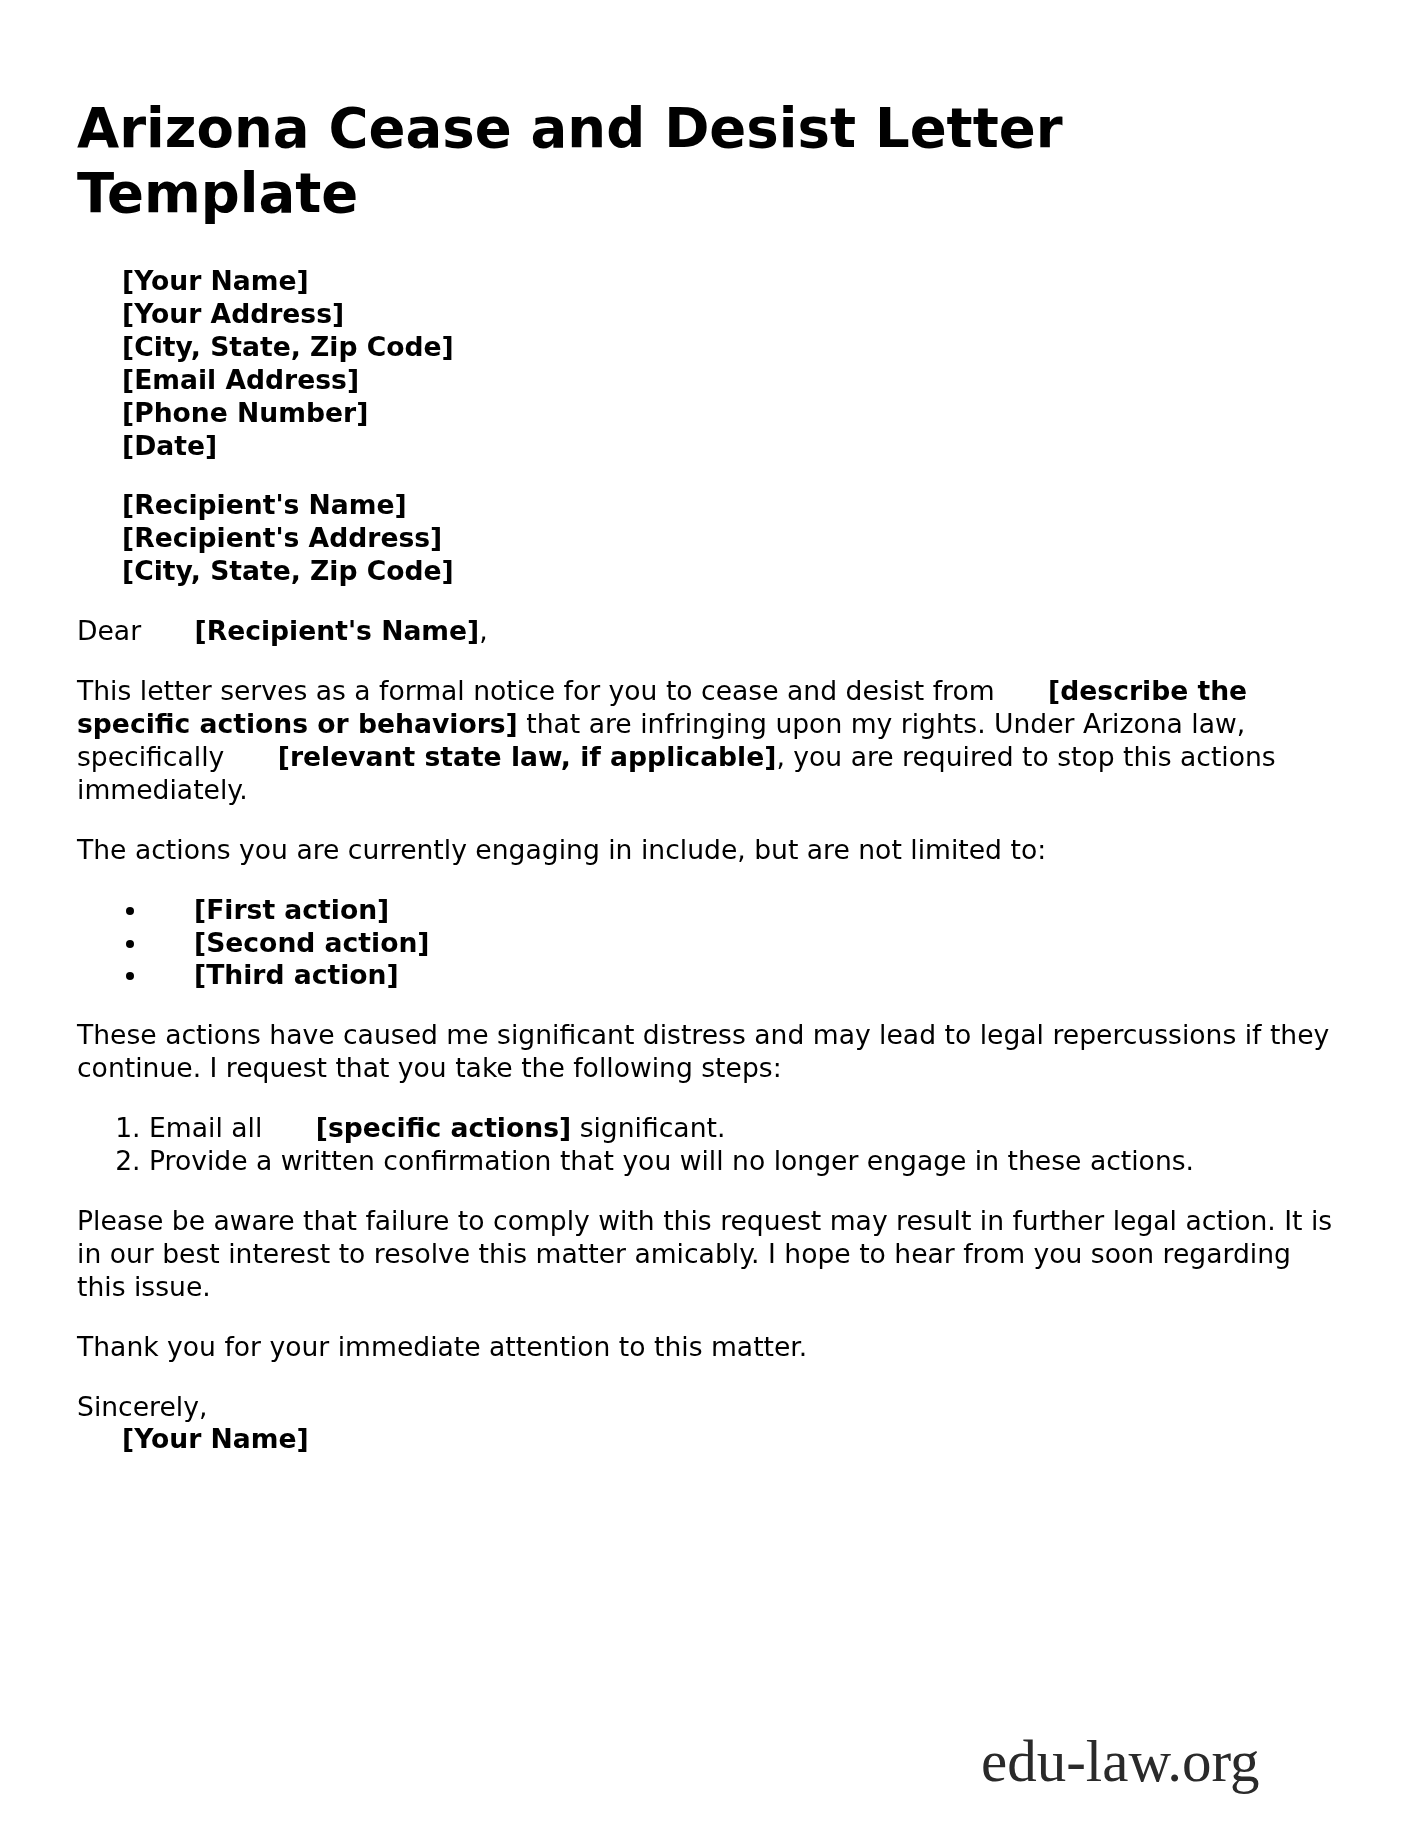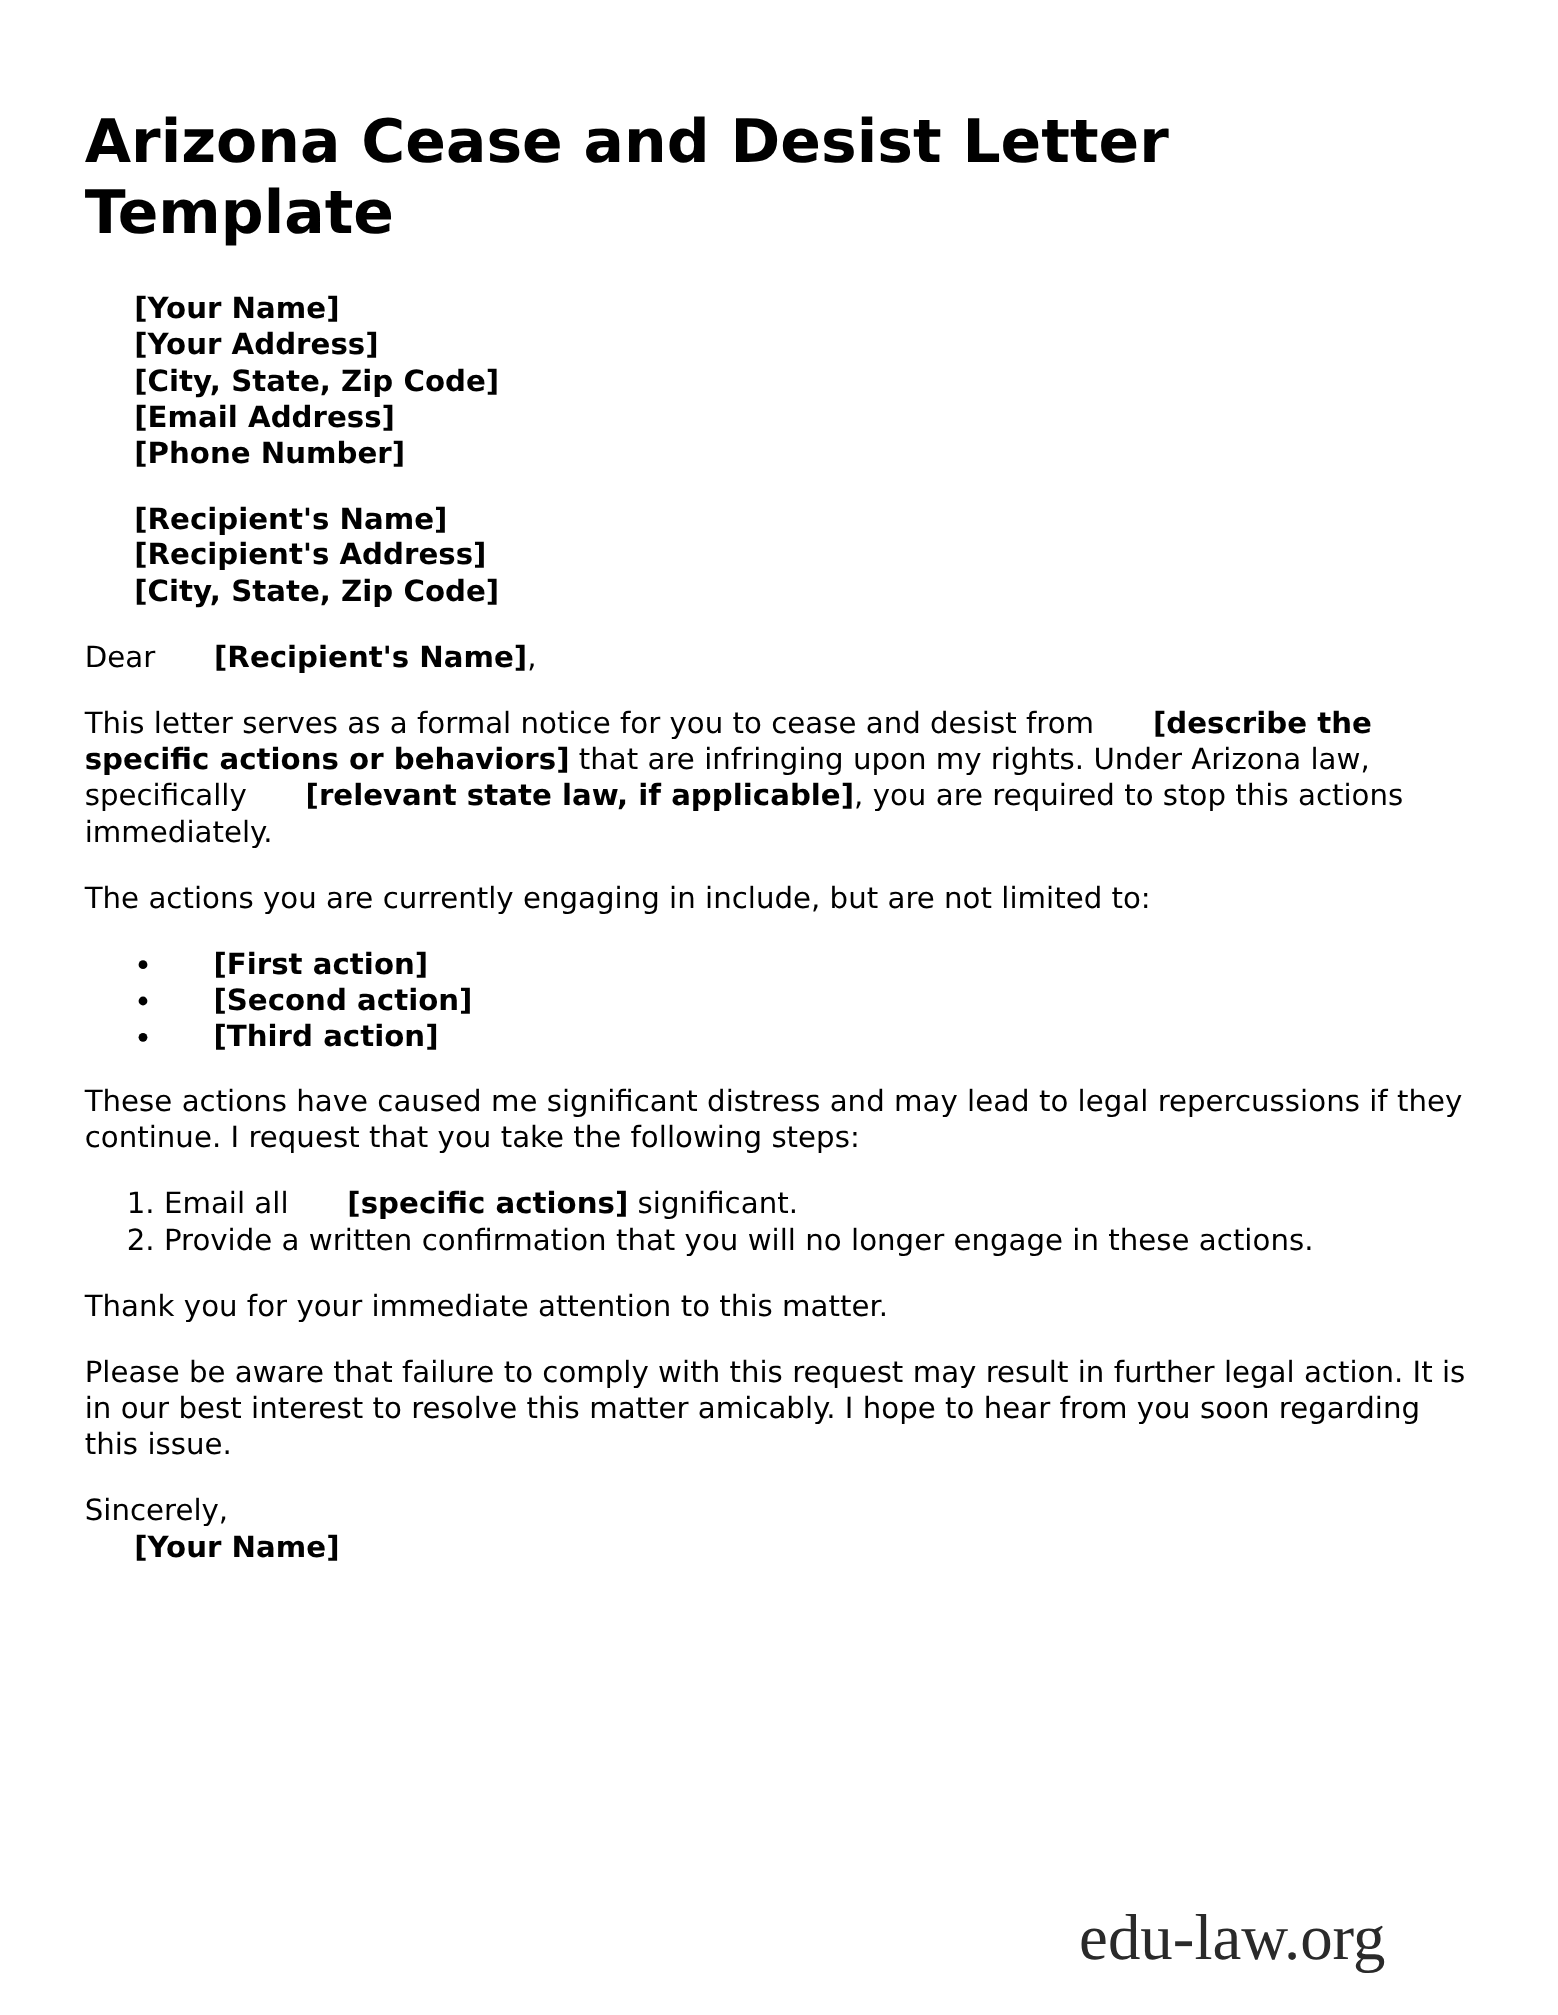--- a/index.html
+++ b/index.html
@@ -68,20 +68,21 @@
   <h1 class="title">Arizona Cease and Desist Letter Template</h1>
 
   <div class="body">
 
     <p class="block">
       <b class="line">[Your Name]</b>
       <b class="line">[Your Address]</b>
       <b class="line">[City, State, Zip Code]</b>
       <b class="line">[Email Address]</b>
       <b class="line">[Phone Number]</b>
+      <b class="line">[Date]</b>
     </p>
 
     <p class="block">
       <b class="line">[Recipient's Name]</b>
       <b class="line">[Recipient's Address]</b>
       <b class="line">[City, State, Zip Code]</b>
     </p>
 
     <p class="block"><span>Dear </span><b>[Recipient's Name]</b><span>,</span></p>
 
@@ -95,23 +96,23 @@
       <li><b>[Third action]</b></li>
     </ul>
 
     <p class="block">These actions have caused me significant distress and may lead to legal repercussions if they continue. I request that you take the following steps:</p>
 
     <ol>
       <li><span>Email all </span><b>[specific actions]</b><span> significant.</span></li>
       <li><span>Provide a written confirmation that you will no longer engage in these actions.</span></li>
     </ol>
 
+    <p class="block">Please be aware that failure to comply with this request may result in further legal action. It is in our best interest to resolve this matter amicably. I hope to hear from you soon regarding this issue.</p>
+
     <p class="block">Thank you for your immediate attention to this matter.</p>
-
-    <p class="block">Please be aware that failure to comply with this request may result in further legal action. It is in our best interest to resolve this matter amicably. I hope to hear from you soon regarding this issue.</p>
 
     <p class="block">
       <span class="line">Sincerely,</span>
       <b class="line">[Your Name]</b>
     </p>
   </div>
 </div>
 
 <div class="footer">edu-law.org</div>
 

